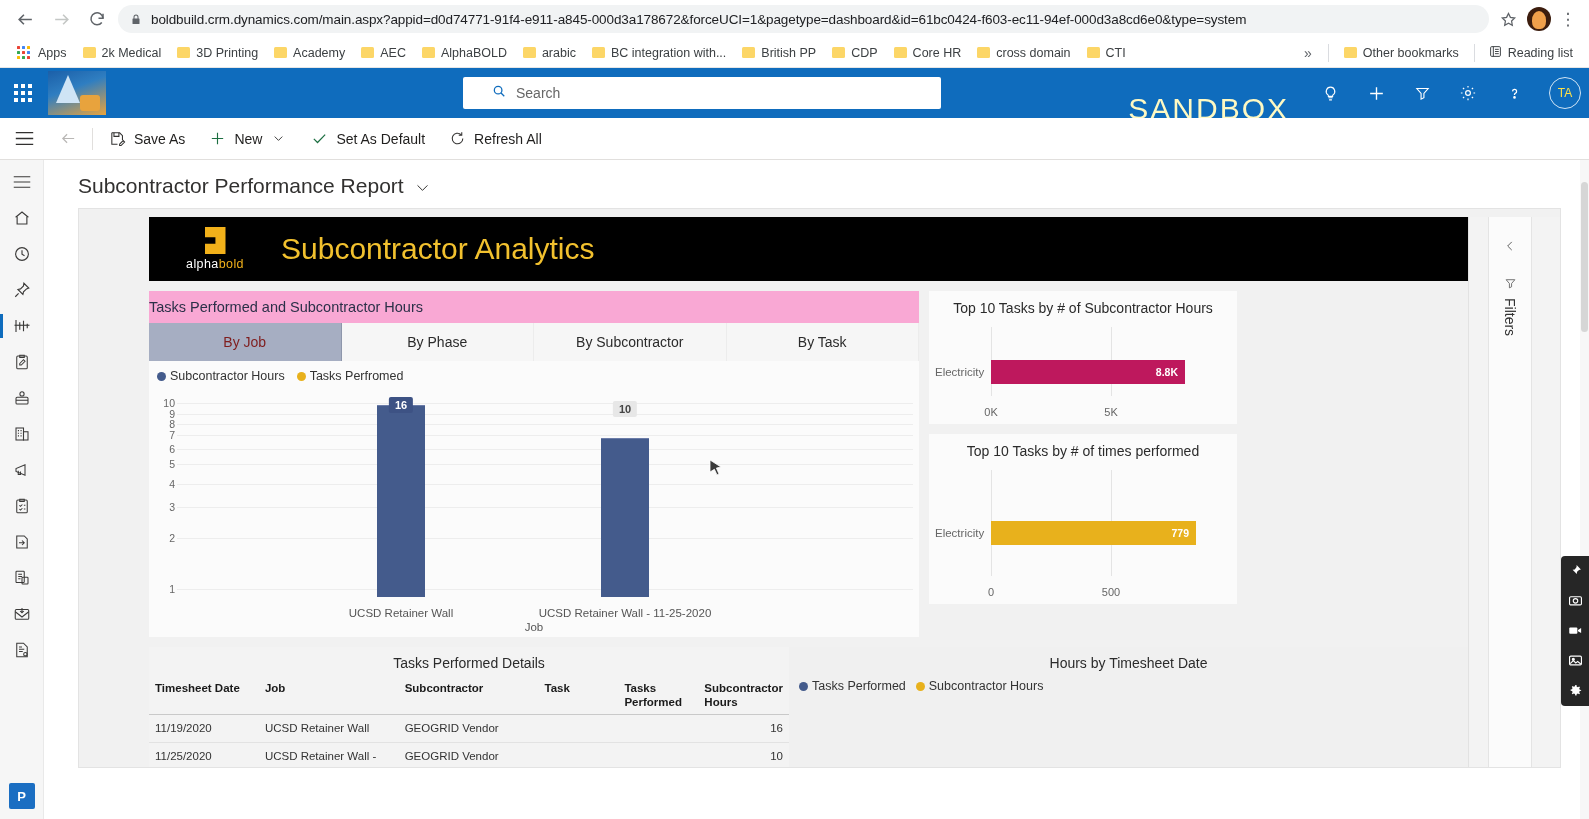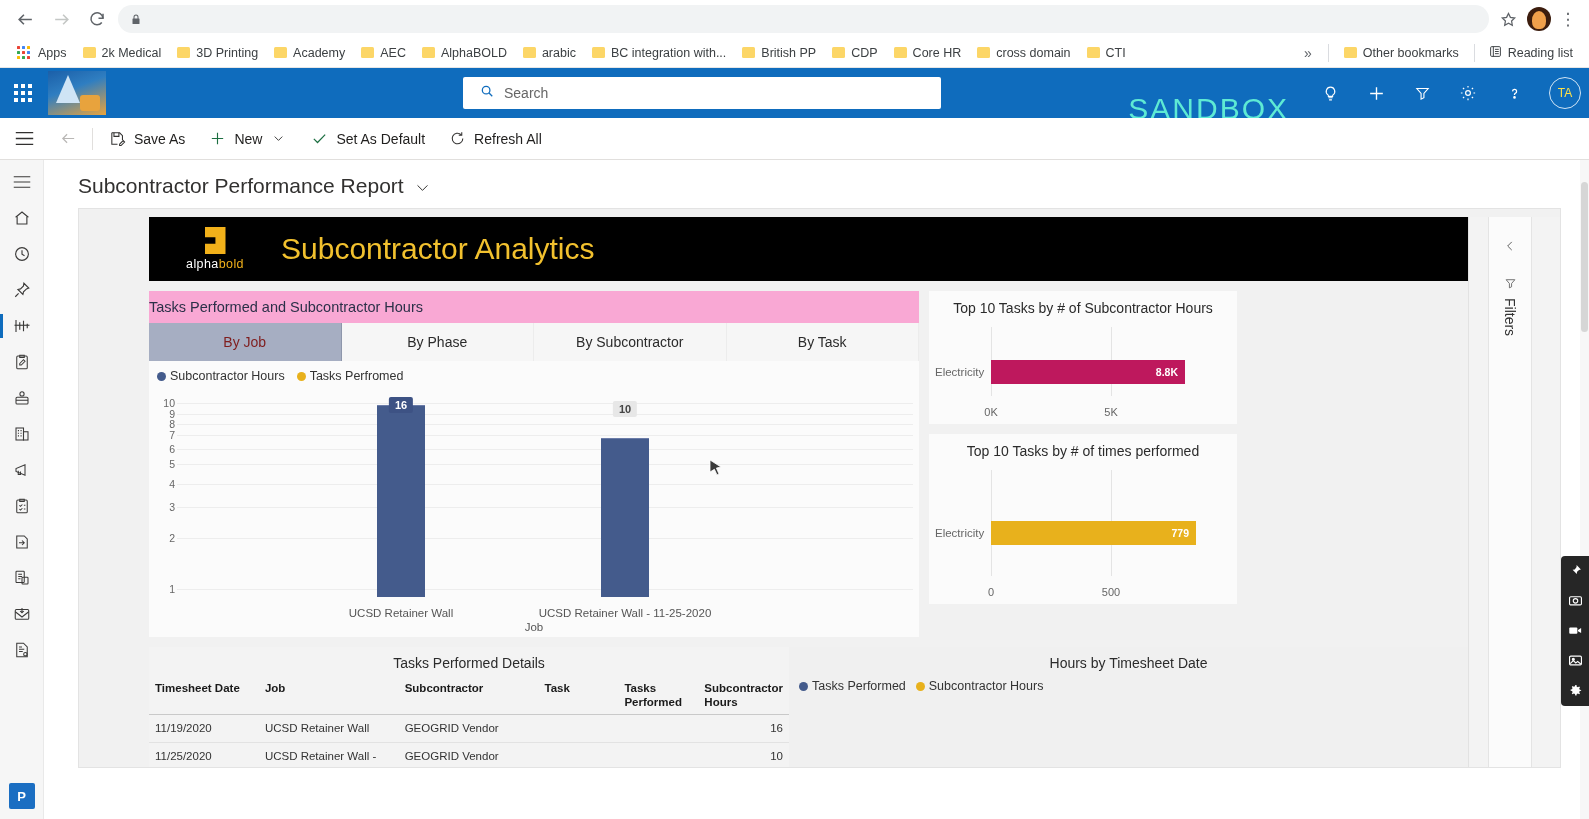--- a/index.html
+++ b/index.html
@@ -83,25 +83,25 @@
     border-left:12px solid transparent; border-right:12px solid transparent;
     border-bottom:28px solid #cfe4f5;
   }
   .app-logo::after{
     content:""; position:absolute; right:6px; bottom:4px; width:20px;height:16px;
     background:#e8a33d; border-radius:3px;
   }
   .search-box {
     position: absolute; left: 463px; width: 478px; height: 32px;
     background: #ffffff; border-radius: 2px;
-    display: flex; align-items: center; gap: 10px; padding: 0 17px;
+    display: flex; align-items: center; gap: 10px; padding: 0 29px;
   }
   .search-box .ph { color: #666; font-size: 14px; }
   .sandbox-label {
-    position: absolute; right: 300px; font-size: 30px; color: #5eead4;
+    position: absolute; right: 300px; font-size: 30px; color: #fef9c3;
     letter-spacing: 2px; font-weight: 300; margin-top: 31px;
   }
   .hdr-icons {
     position: absolute; right: 8px; display: flex; align-items: center; gap: 24px;
     color: #fff;
   }
   .hdr-icon { display: flex; align-items: center; justify-content: center; width: 22px; height: 22px; }
   .user-badge {
     width: 32px; height: 32px; border-radius: 50%; border: 1.5px solid #cfe4f5;
     display: flex; align-items: center; justify-content: center;
@@ -293,20 +293,21 @@
         <path d="M20 11a8 8 0 1 0-1.6 5.6"></path>
         <path d="M20 5v6h-6"></path>
       </svg>
   </div>
   <div class="omnibox">
     <span class="lock">
       <svg width="12" height="13" viewBox="0 0 24 24" fill="currentColor">
           <path d="M12 2a5 5 0 0 0-5 5v3H6a1 1 0 0 0-1 1v9a1 1 0 0 0 1 1h12a1 1 0 0 0 1-1v-9a1 1 0 0 0-1-1h-1V7a5 5 0 0 0-5-5zm-3 8V7a3 3 0 0 1 6 0v3H9z"></path>
         </svg>
     </span>
+    <span class="url">boldbuild.crm.dynamics.com/main.aspx?appid=d0d74771-91f4-e911-a845-000d3a178672&amp;forceUCI=1&amp;pagetype=dashboard&amp;id=61bc0424-f603-ec11-94ef-000d3a8cd6e0&amp;type=system</span>
   </div>
   <div class="star">
     <svg width="17" height="17" viewBox="0 0 24 24" fill="none" stroke="currentColor" stroke-width="1.8">
         <path d="M12 3.5l2.7 5.5 6 .9-4.35 4.2 1.03 6-5.38-2.8-5.38 2.8 1.03-6L3.3 9.9l6-.9L12 3.5z"></path>
       </svg>
   </div>
   <div class="avatar-circle"></div>
   <div class="kebab">⋮</div>
 </div>
 

